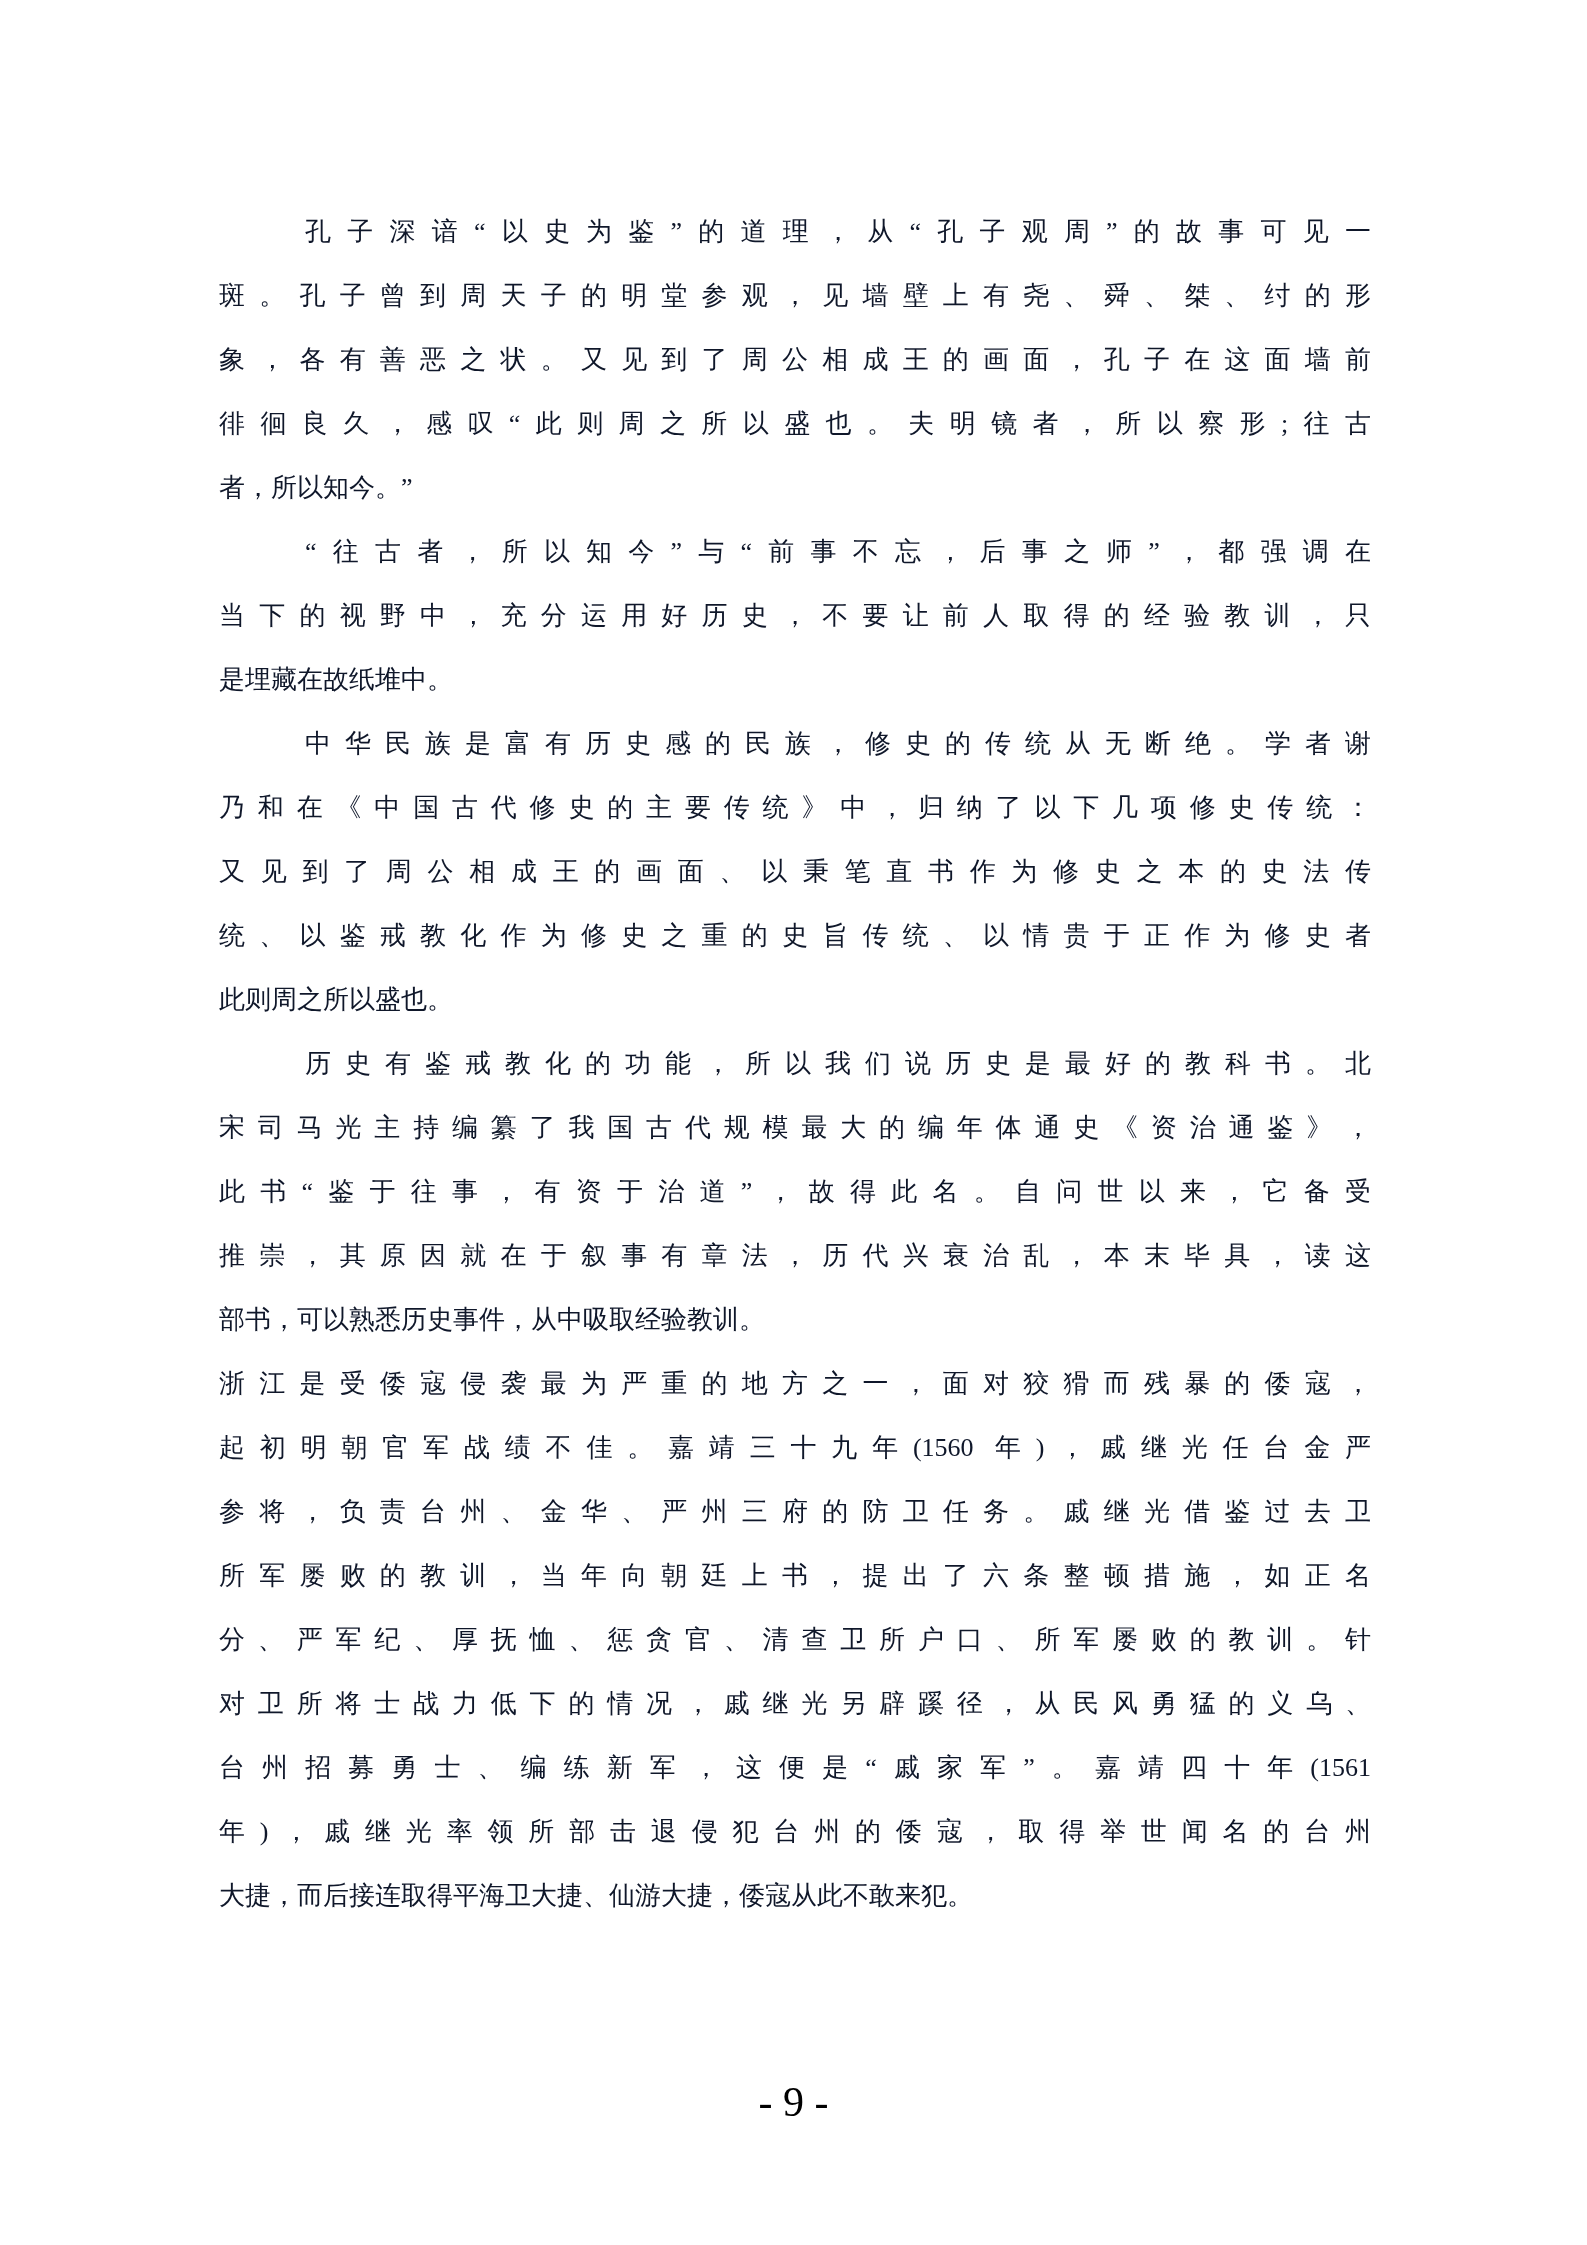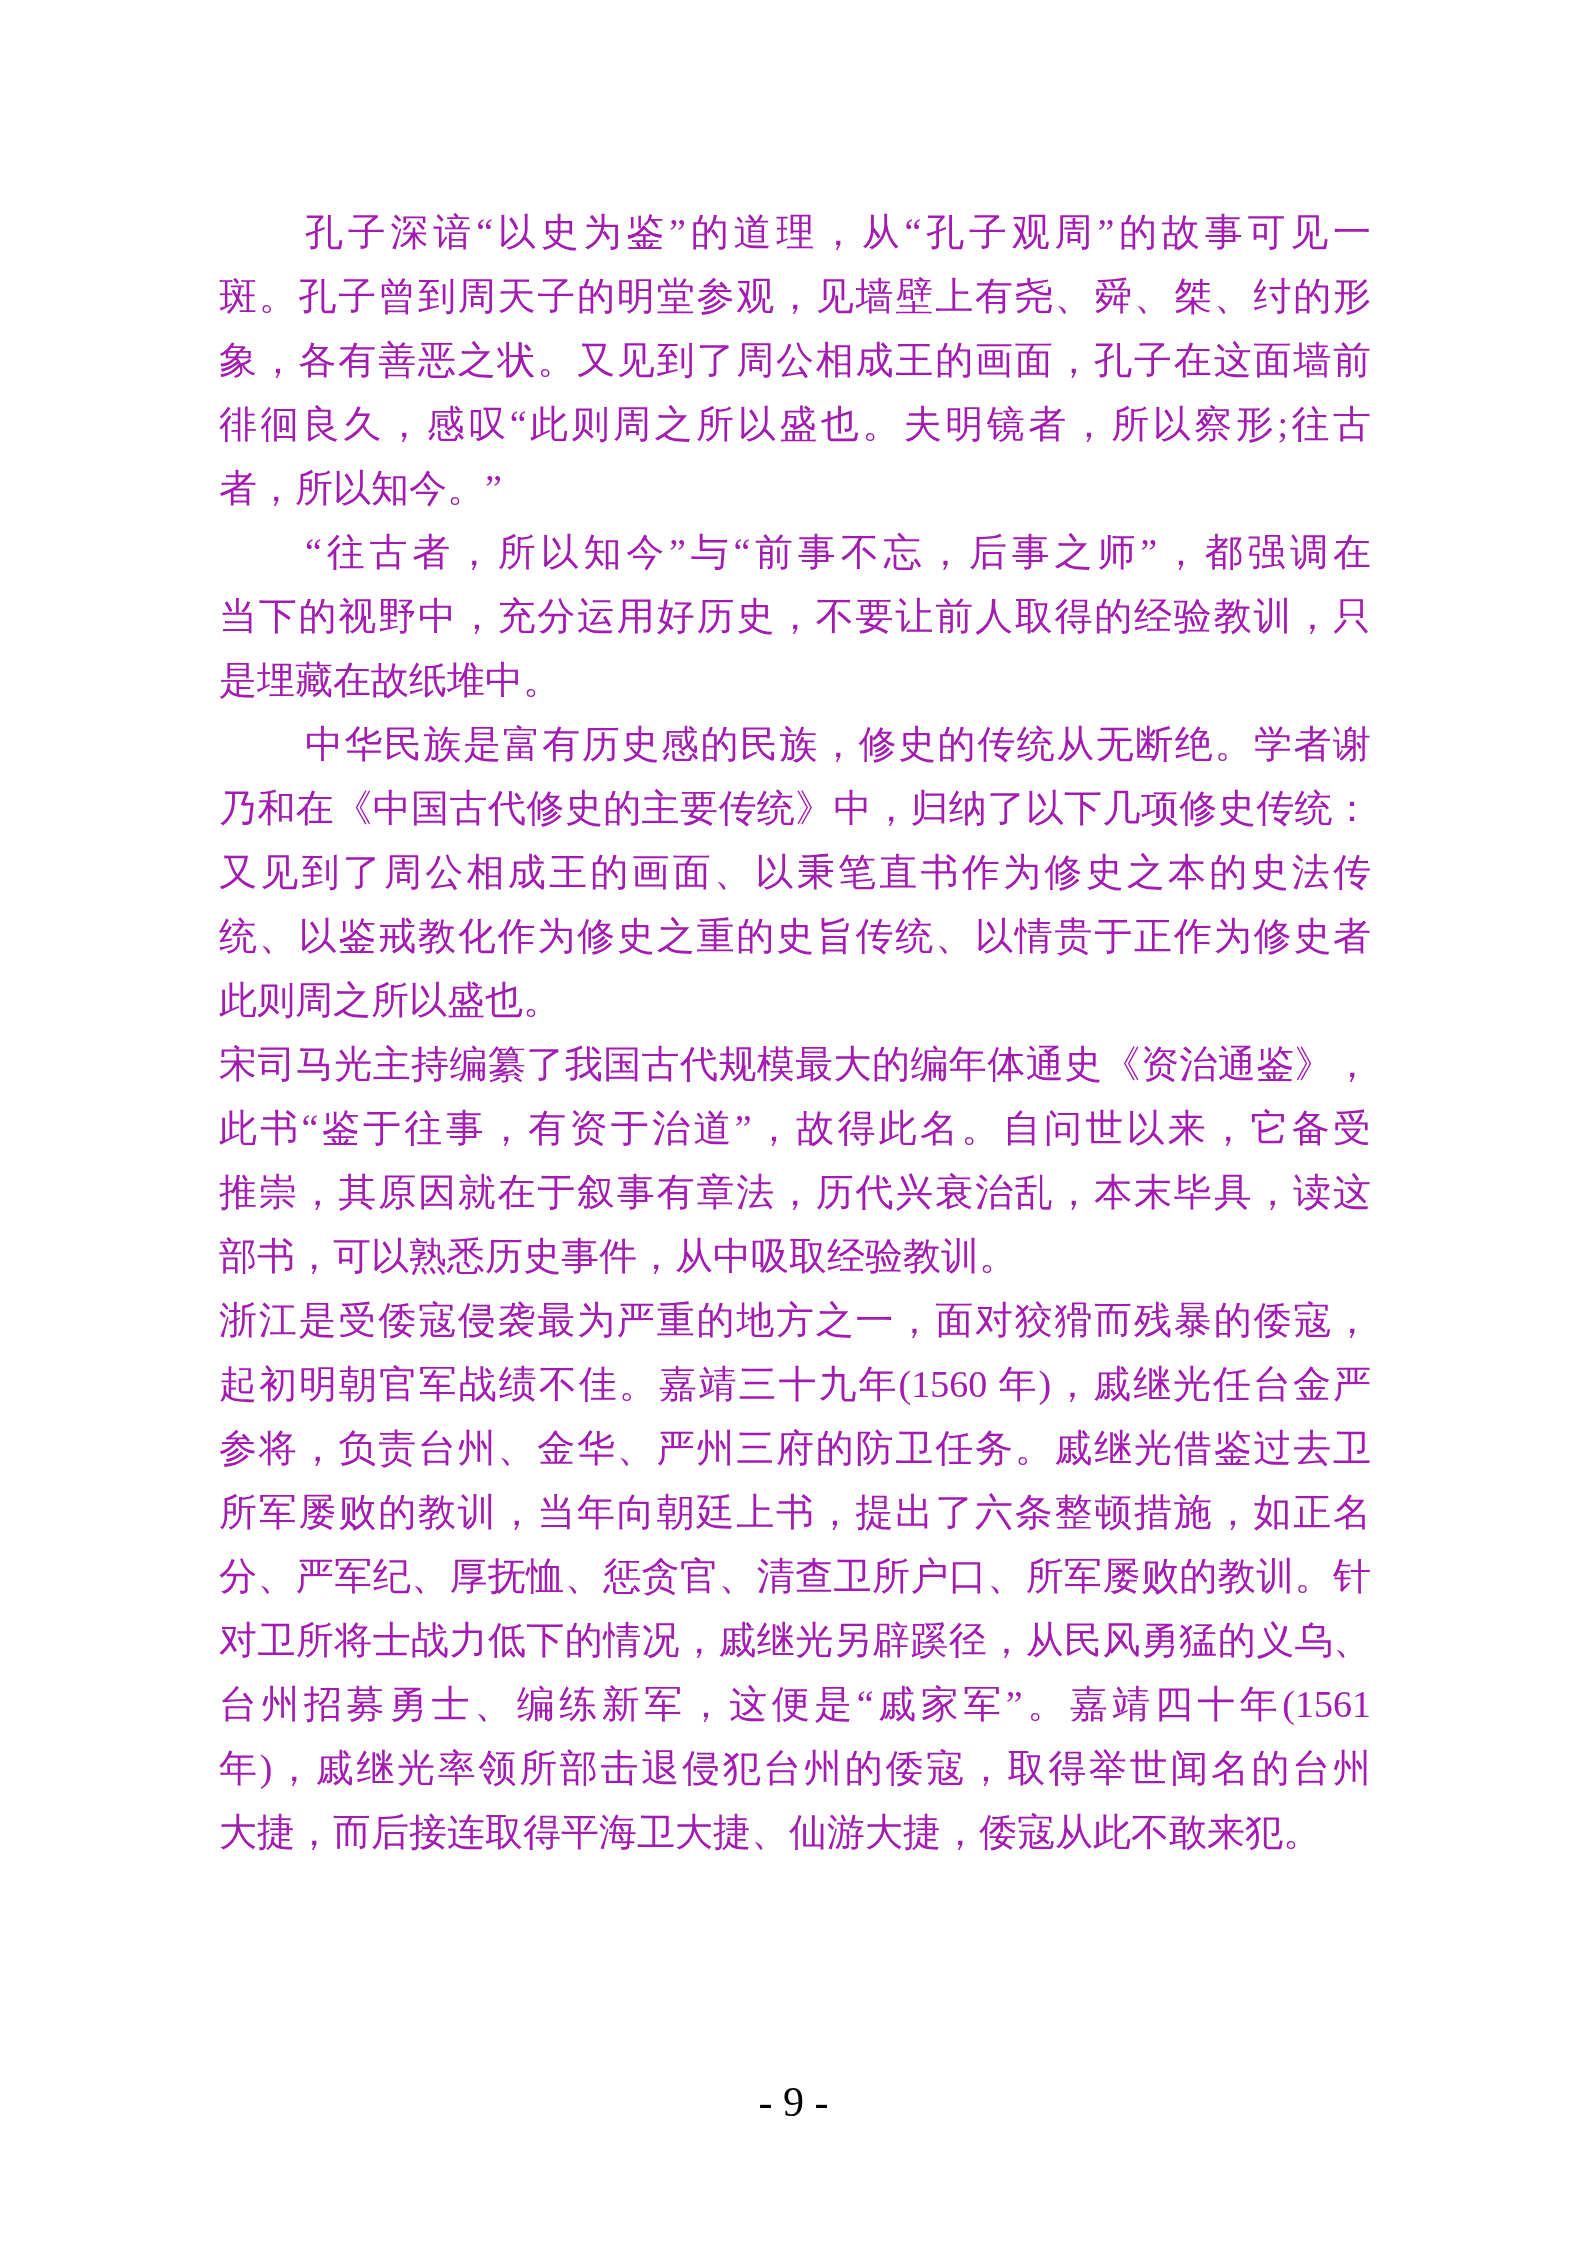--- a/index.html
+++ b/index.html
@@ -29,22 +29,22 @@
     top: 200px;
     width: 1152px;
   }
   .para {
     margin: 0;
     padding: 0;
   }
   .line {
     height: 64px;
     line-height: 64px;
-    font-size: 38px;
-    color: #a21caf;
+    font-size: 26px;
+    color: #0f172a;
     text-align: justify;
     text-align-last: justify;
     text-justify: inter-character;
     white-space: nowrap;
   }
   
   .line.indent {
     padding-left: 86px;
   }
   
@@ -87,20 +87,21 @@
 
     <div class="para">
       <div class="line indent">中华民族是富有历史感的民族，修史的传统从无断绝。学者谢</div>
       <div class="line">乃和在《中国古代修史的主要传统》中，归纳了以下几项修史传统：</div>
       <div class="line">又见到了周公相成王的画面、以秉笔直书作为修史之本的史法传</div>
       <div class="line">统、以鉴戒教化作为修史之重的史旨传统、以情贵于正作为修史者</div>
       <div class="line plast">此则周之所以盛也。</div>
     </div>
 
     <div class="para">
+      <div class="line indent">历史有鉴戒教化的功能，所以我们说历史是最好的教科书。北</div>
       <div class="line">宋司马光主持编纂了我国古代规模最大的编年体通史《资治通鉴》，</div>
       <div class="line">此书“鉴于往事，有资于治道”，故得此名。自问世以来，它备受</div>
       <div class="line">推崇，其原因就在于叙事有章法，历代兴衰治乱，本末毕具，读这</div>
       <div class="line plast">部书，可以熟悉历史事件，从中吸取经验教训。</div>
     </div>
 
     <div class="para">
       <div class="line">浙江是受倭寇侵袭最为严重的地方之一，面对狡猾而残暴的倭寇，</div>
       <div class="line">起初明朝官军战绩不佳。嘉靖三十九年(1560 年)，戚继光任台金严</div>
       <div class="line">参将，负责台州、金华、严州三府的防卫任务。戚继光借鉴过去卫</div>

